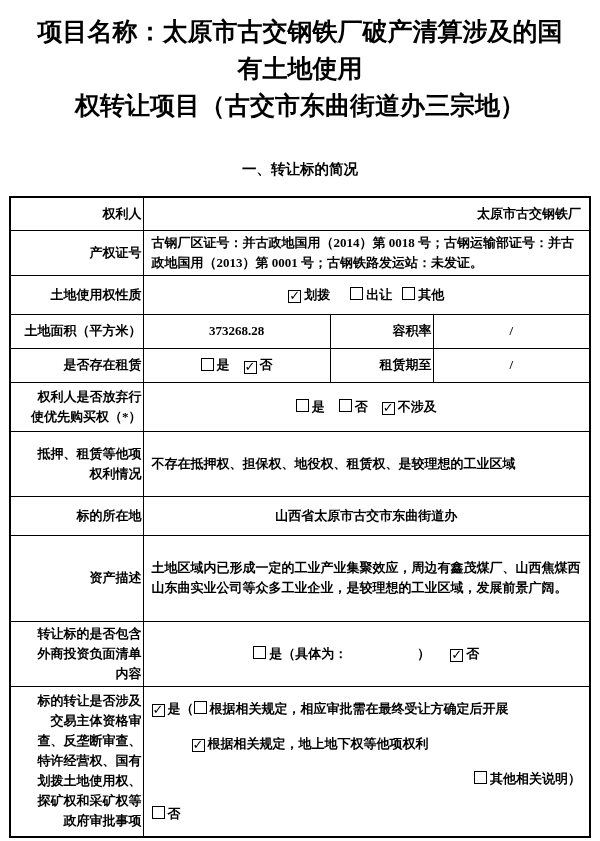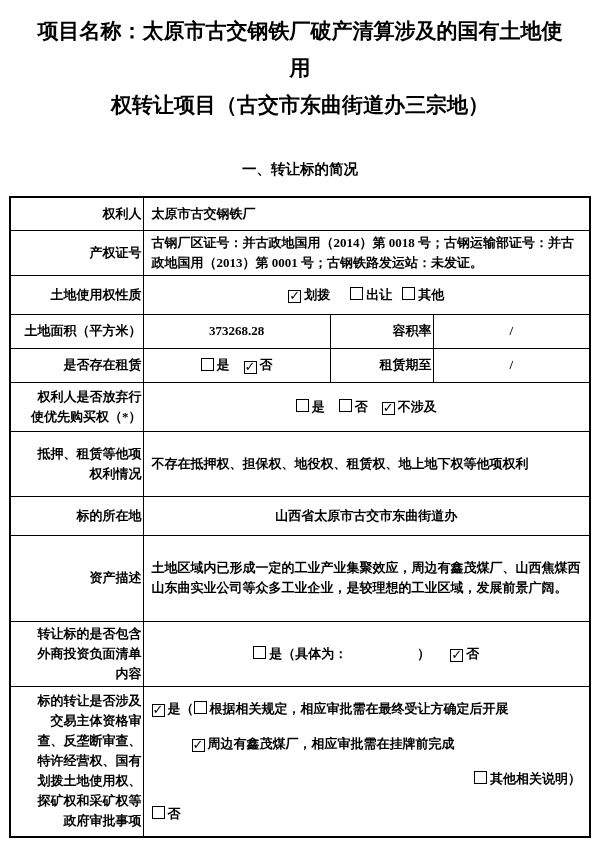--- a/index.html
+++ b/index.html
@@ -12,21 +12,21 @@
   body{
     width:600px;height:841px;overflow:hidden;
     background:var(--bg);
     color:var(--text);
     font-family:"Liberation Serif","DejaVu Serif",serif;
     font-weight:bold;
   }
   .page{width:600px;height:841px;position:relative;}
   .doc-title{
     margin:13px 28px 0;
-    font-size:21px;line-height:37px;
+    font-size:25px;line-height:37px;
     text-align:center;font-weight:bold;
   }
   .title-line{display:block;}
   .section-heading{
     margin:36px 0 0;
     font-size:14.5px;line-height:19px;
     text-align:center;font-weight:bold;
   }
   table.info-table{
     width:580px;margin:17px auto 0;
@@ -71,21 +71,21 @@
     <colgroup>
       <col style="width:133px">
       <col style="width:187px">
       <col style="width:103px">
       <col style="width:157px">
     </colgroup>
     <tbody>
         <tr style="height: 33px;">
           <td class="label">权利人</td>
           <td colspan="3" class="value">
-            <div class="line" style="text-align: left;"><span>太原市古交钢铁厂</span></div>
+            <div class="line" style="text-align: right;"><span>太原市古交钢铁厂</span></div>
           </td>
         </tr>
         <tr style="height: 43px;">
           <td class="label">产权证号</td>
           <td colspan="3" class="value">
             <div class="line" style="text-align: left;"><span>古钢厂区证号：并古政地国用（2014）第 0018 号；古钢运输部证号：并古政地国用（2013）第 0001 号；古钢铁路发运站：未发证。</span></div>
           </td>
         </tr>
         <tr style="height: 39px;">
           <td class="label">土地使用权性质</td>
@@ -117,21 +117,21 @@
           <td class="label">权利人是否放弃行
 使优先购买权（*）</td>
           <td colspan="3" class="value">
             <div class="line" style="text-align: center;"><span><span class="cb"></span><span>是</span></span><span class="gap" style="width: 14px;"></span><span><span class="cb"></span><span>否</span></span><span class="gap" style="width: 14px;"></span><span><span class="cb">✓</span><span>不涉及</span></span></div>
           </td>
         </tr>
         <tr style="height: 65px;">
           <td class="label">抵押、租赁等他项
 权利情况</td>
           <td colspan="3" class="value">
-            <div class="line" style="text-align: left;"><span>不存在抵押权、担保权、地役权、租赁权、地上地下权等他项权利</span></div>
+            <div class="line" style="text-align: left;"><span>不存在抵押权、担保权、地役权、租赁权、是较理想的工业区域</span></div>
           </td>
         </tr>
         <tr style="height: 39px;">
           <td class="label">标的所在地</td>
           <td colspan="3" class="value">
             <div class="line" style="text-align: center;"><span>山西省太原市古交市东曲街道办</span></div>
           </td>
         </tr>
         <tr style="height: 86px;">
           <td class="label">资产描述</td>
@@ -150,20 +150,20 @@
         <tr style="height: 151px;">
           <td class="label">标的转让是否涉及
 交易主体资格审
 查、反垄断审查、
 特许经营权、国有
 划拨土地使用权、
 探矿权和采矿权等
 政府审批事项</td>
           <td colspan="3" class="value">
             <div class="line" style="text-align: left; margin-bottom: 15px;"><span><span class="cb">✓</span><span>是（</span></span><span><span class="cb"></span><span>根据相关规定，相应审批需在最终受让方确定后开展</span></span></div>
-            <div class="line" style="text-align: left; padding-left: 48px; margin-bottom: 15px;"><span><span class="cb">✓</span><span>周边有鑫茂煤厂，相应审批需在挂牌前完成</span></span></div>
+            <div class="line" style="text-align: left; padding-left: 48px; margin-bottom: 15px;"><span><span class="cb">✓</span><span>根据相关规定，地上地下权等他项权利</span></span></div>
             <div class="line" style="text-align: right; padding-left: 48px; margin-bottom: 15px;"><span><span class="cb"></span><span>其他相关说明）</span></span></div>
             <div class="line" style="text-align: left;"><span><span class="cb"></span><span>否</span></span></div>
           </td>
         </tr>
       </tbody>
   </table>
 </div>
 
 </body></html>

